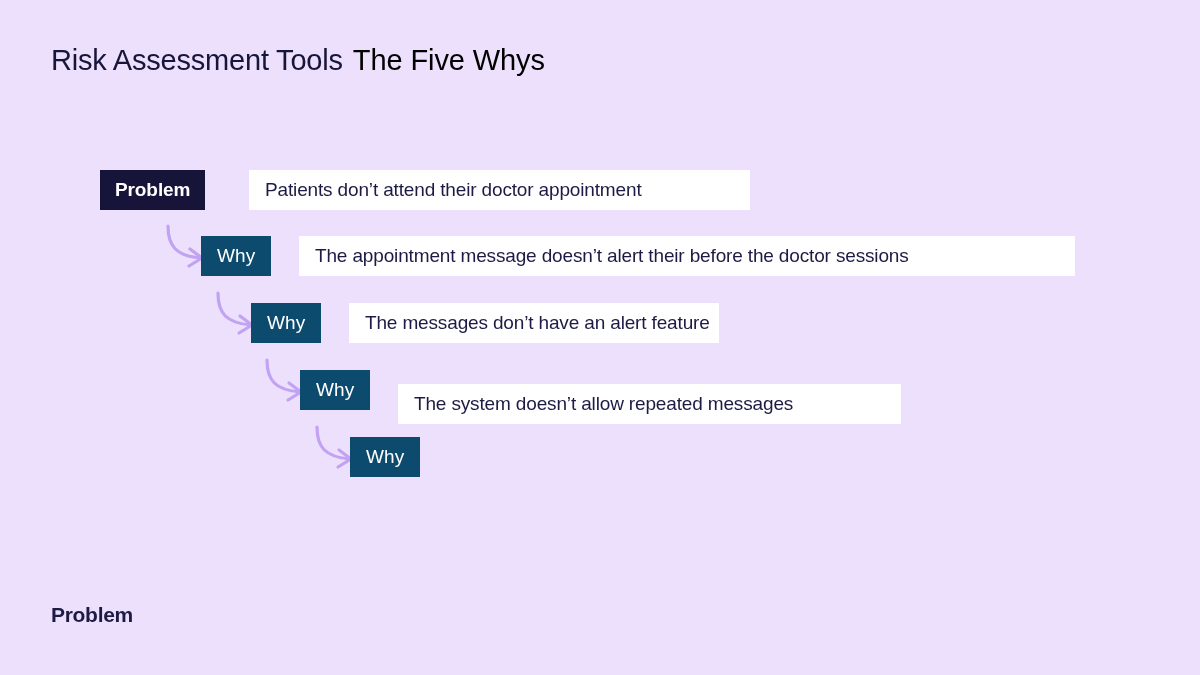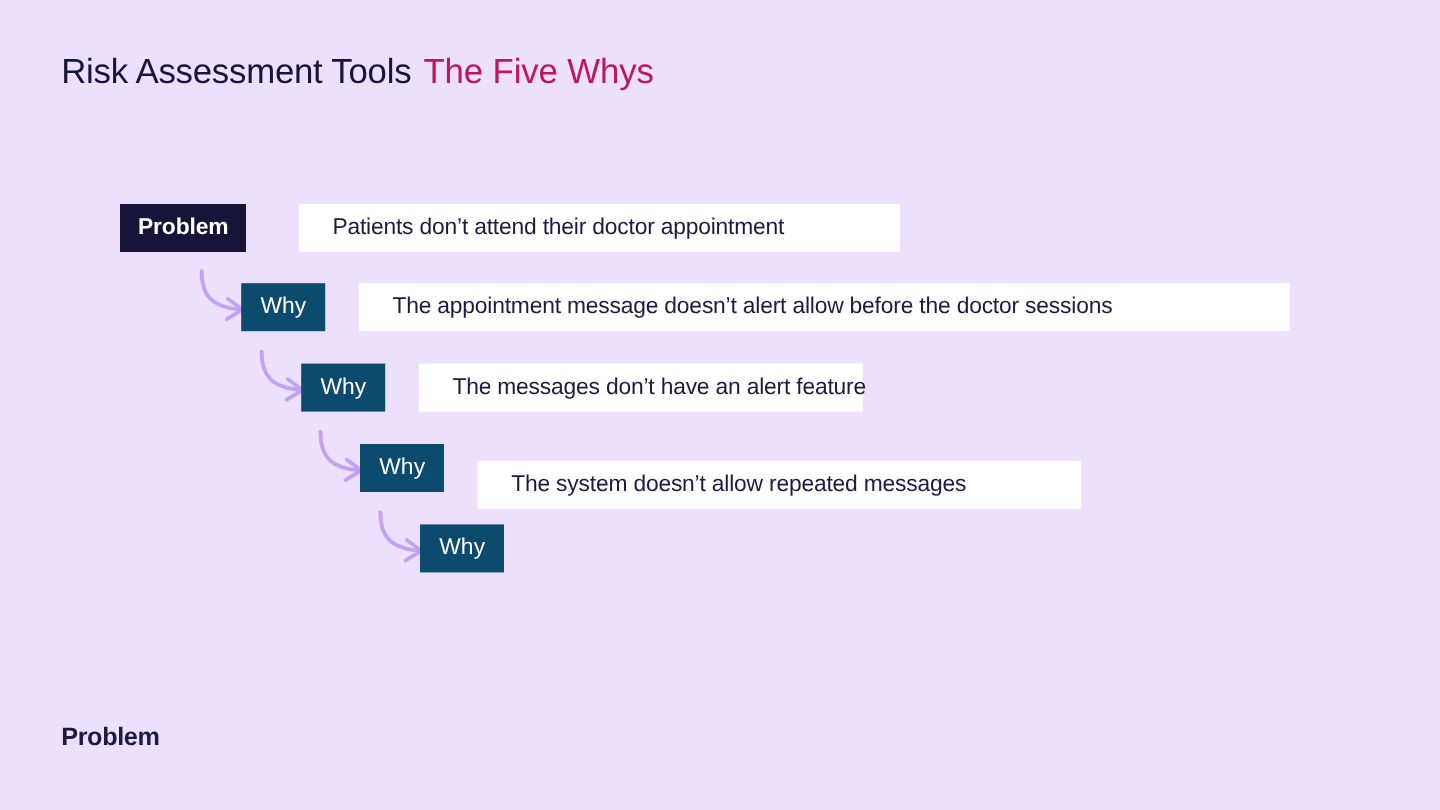--- a/index.html
+++ b/index.html
@@ -32,21 +32,21 @@
   }
   .title-strong {
     font-size: 29px;
     font-weight: normal;
     color: #171539;
     letter-spacing: -0.2px;
   }
   .title-light {
     font-size: 29px;
     font-weight: normal;
-    color: #be185d;
+    color: #000000;
     letter-spacing: -0.1px;
     margin-left: 10px;
     text-align: center;
   }
 
   
   .cascade {
     position: absolute;
     left: 0;
     top: 0;
@@ -85,21 +85,21 @@
   }
 
   .statement {
     height: 40px;
     display: flex;
     align-items: center;
     background: #ffffff;
     color: #1d1b44;
     font-size: 19px;
     white-space: nowrap;
-    padding: 0 28px;
+    padding: 0 16px;
     box-sizing: border-box;
     letter-spacing: -0.15px;
   }
 
   
   .arrow-layer {
     position: absolute;
     left: 0;
     top: 0;
     width: 1200px;
@@ -151,21 +151,21 @@
       <div class="row" style="left: 100px; top: 170px;">
         <div class="tag tag-problem">Problem</div>
       </div>
       <div class="row" style="left: 249px; top: 170px;">
         <div class="statement" style="width: 501px;">Patients don’t attend their doctor appointment</div>
       </div>
       <div class="row" style="left: 201px; top: 236px;">
         <div class="tag tag-why">Why</div>
       </div>
       <div class="row" style="left: 299px; top: 236px;">
-        <div class="statement" style="width: 776px;">The appointment message doesn’t alert allow before the doctor sessions</div>
+        <div class="statement" style="width: 776px;">The appointment message doesn’t alert their before the doctor sessions</div>
       </div>
       <div class="row" style="left: 251px; top: 303px;">
         <div class="tag tag-why">Why</div>
       </div>
       <div class="row" style="left: 349px; top: 303px;">
         <div class="statement" style="width: 370px;">The messages don’t have an alert feature</div>
       </div>
       <div class="row" style="left: 300px; top: 370px;">
         <div class="tag tag-why">Why</div>
       </div>

